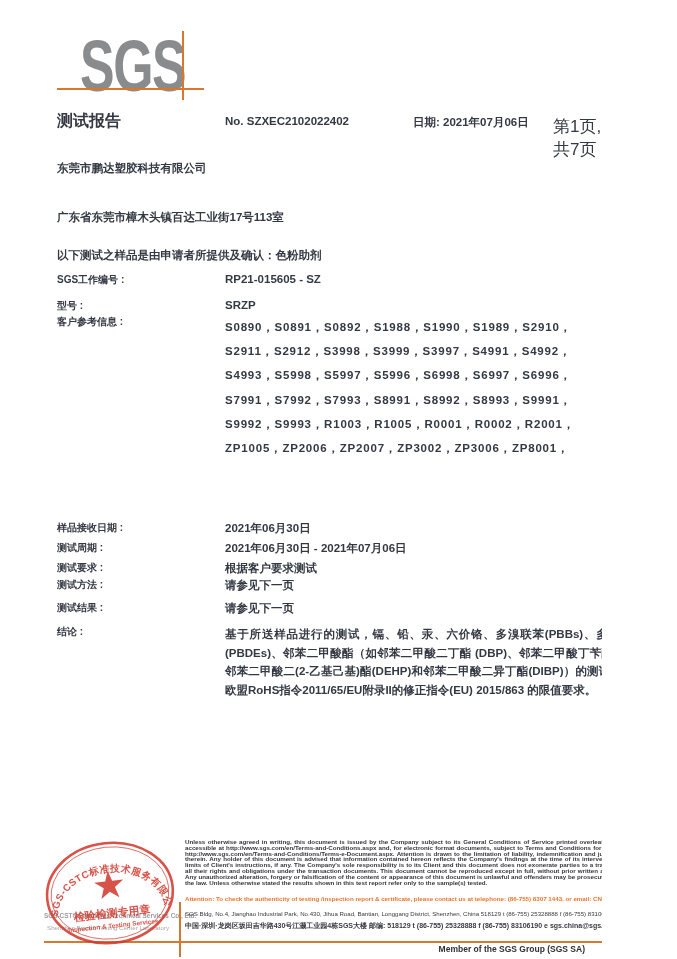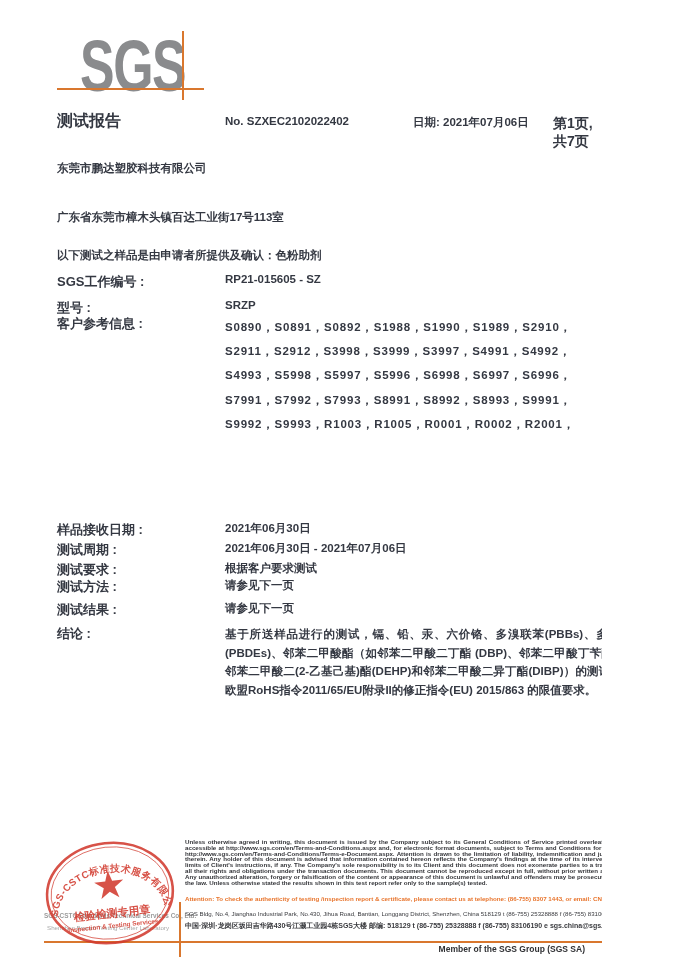--- a/index.html
+++ b/index.html
@@ -19,30 +19,30 @@
     letter-spacing:-2px;line-height:1;
     transform:scaleX(0.72);transform-origin:left top;
   }
   .logo-hline{position:absolute;left:57px;top:88px;width:147px;height:2px;background:#d9772e;}
   .logo-vline{position:absolute;left:182px;top:31px;width:2px;height:69px;background:#d9772e;}
 
   
   .doc-title{position:absolute;left:57px;top:111px;font-size:16px;font-weight:bold;}
   .report-no{position:absolute;left:225px;top:115px;font-size:11.5px;font-weight:bold;}
   .report-date{position:absolute;left:413px;top:115px;font-size:11.5px;font-weight:bold;}
-  .page-count{position:absolute;left:553px;top:115px;font-size:14px;font-weight:bold;}
+  .page-count{position:absolute;left:553px;top:115px;font-size:17px;font-weight:normal;}
 
   
   .appl-name{position:absolute;left:57px;top:161px;font-size:11.5px;font-weight:bold;}
   .appl-addr{position:absolute;left:57px;top:186px;font-size:11.5px;font-weight:bold;margin-top:24px;}
 
   .intro{position:absolute;left:57px;top:248px;font-size:11.5px;font-weight:bold;}
 
   
-  .flabel{position:absolute;left:57px;font-size:13px;font-weight:bold;white-space:nowrap;}
+  .flabel{position:absolute;left:57px;font-size:10px;font-weight:bold;white-space:nowrap;}
   .fvalue{position:absolute;left:225px;font-size:11.5px;font-weight:bold;white-space:nowrap;}
   .ref-lines{position:absolute;left:225px;top:315px;font-size:11.5px;font-weight:bold;letter-spacing:0.8px;}
   .ref-lines div{height:24.2px;line-height:24.2px;white-space:nowrap;}
   .conclusion{
     position:absolute;left:225px;top:625px;width:432px;
     font-size:11.5px;font-weight:bold;line-height:18.6px;
     text-align:justify;white-space:normal;
   }
 
   
@@ -97,20 +97,21 @@
   <div class="flabel" style="top:299px">型号 :</div>
   <div class="fvalue" style="top:299px">SRZP</div>
 
   <div class="flabel" style="top:315px">客户参考信息 :</div>
   <div class="ref-lines">
     <div>S0890，S0891，S0892，S1988，S1990，S1989，S2910，</div>
     <div>S2911，S2912，S3998，S3999，S3997，S4991，S4992，</div>
     <div>S4993，S5998，S5997，S5996，S6998，S6997，S6996，</div>
     <div>S7991，S7992，S7993，S8991，S8992，S8993，S9991，</div>
     <div>S9992，S9993，R1003，R1005，R0001，R0002，R2001，</div>
+    <div>ZP1005，ZP2006，ZP2007，ZP3002，ZP3006，ZP8001，</div>
   </div>
 
   <div class="flabel" style="top:521px">样品接收日期 :</div>
   <div class="fvalue" style="top:521px">2021年06月30日</div>
 
   <div class="flabel" style="top:541px">测试周期 :</div>
   <div class="fvalue" style="top:541px">2021年06月30日 - 2021年07月06日</div>
 
   <div class="flabel" style="top:561px">测试要求 :</div>
   <div class="fvalue" style="top:561px">根据客户要求测试</div>

